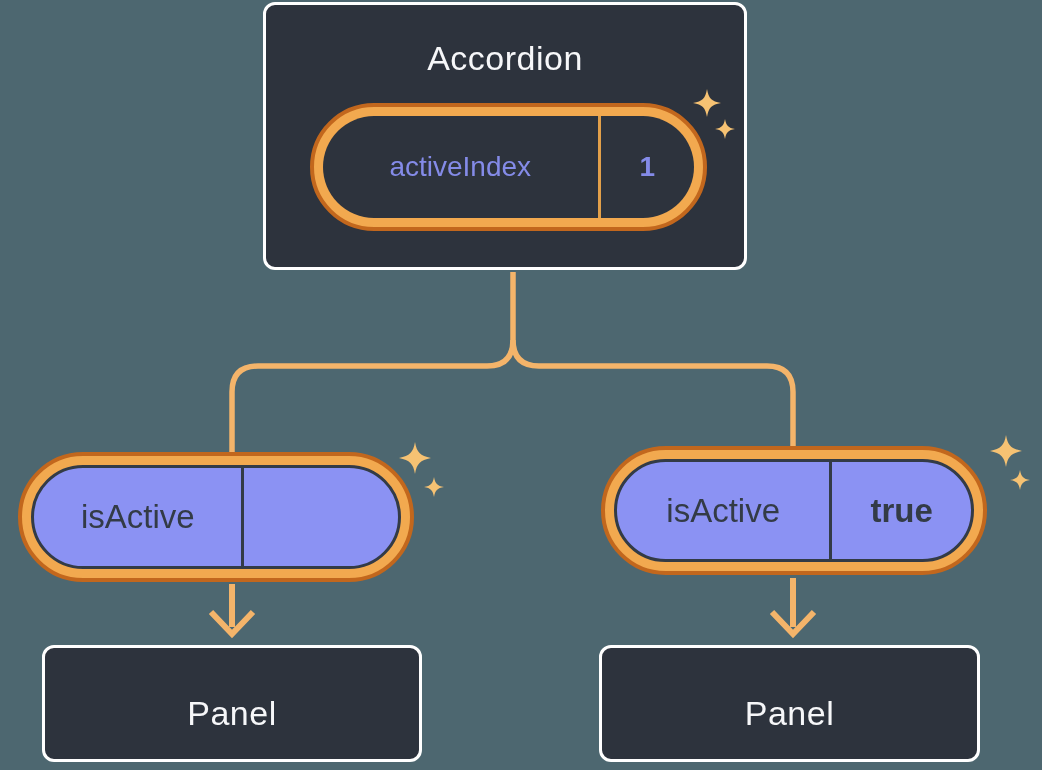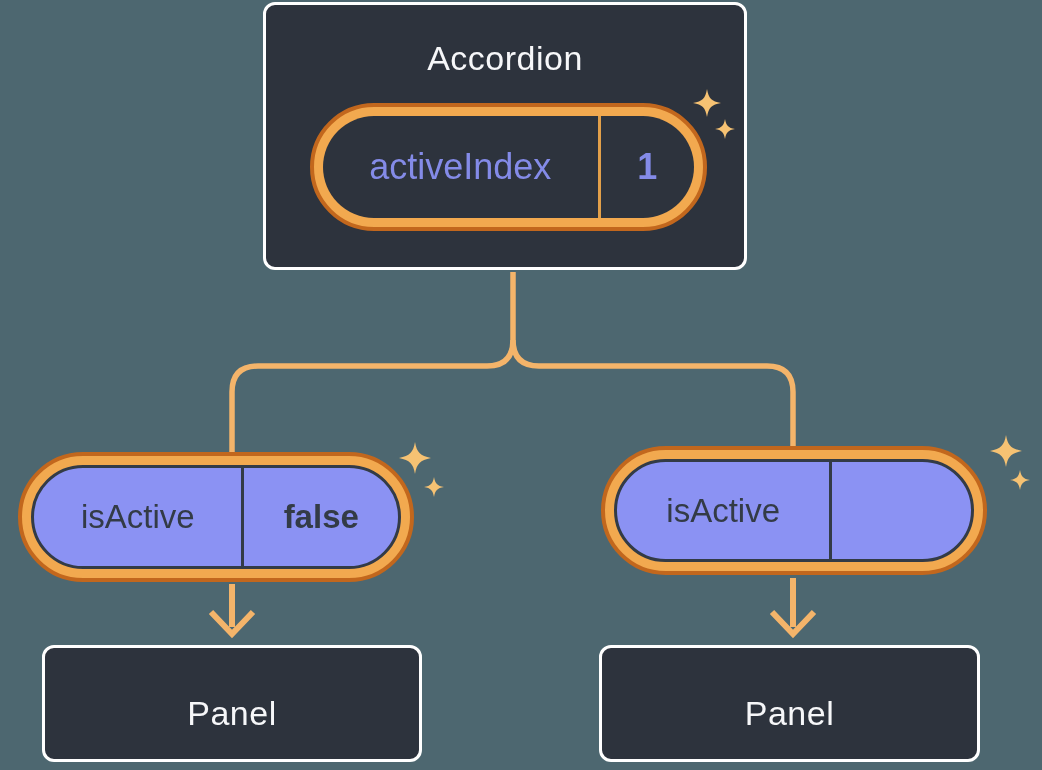--- a/index.html
+++ b/index.html
@@ -56,21 +56,21 @@
   .pill-prop-right{left:601px;top:446px;width:386px;height:129px;}
   .pill-core{
     flex:1;border-radius:999px;display:flex;align-items:stretch;
     overflow:hidden;
   }
   .pill-core.state{background:var(--node-fill);}
   .pill-core.prop{background:var(--purple);border:3px solid var(--ink);align-items:center;}
   .pill-cell{display:flex;align-items:center;justify-content:center;}
   .pill-cell.grow{flex:1;}
   .pill-divider{width:3px;align-self:stretch;}
-  .state .pill-cell{color:var(--purple-text);font-size:36px;}
+  .state .pill-cell{color:var(--purple-text);font-size:28px;}
   .state .pill-divider{background:var(--divider-orange);}
   .prop .pill-cell{color:var(--ink);font-size:33px;}
   .prop .pill-divider{background:var(--ink);}
   .val{font-weight:700;}
   .sparkles{position:absolute;z-index:4;}
 </style>
 </head>
 <body>
 
 <div class="canvas">
@@ -104,35 +104,35 @@
     <g fill="#F6C273">
       <path d="M15 1 C16.7 10.5, 19.5 13.3, 29 15 C19.5 16.7, 16.7 19.5, 15 29 C13.3 19.5, 10.5 16.7, 1 15 C10.5 13.3, 13.3 10.5, 15 1 Z"></path>
       <path d="M33 31 C34.2 37.8, 36.2 39.8, 43 41 C36.2 42.2, 34.2 44.2, 33 51 C31.8 44.2, 29.8 42.2, 23 41 C29.8 39.8, 31.8 37.8, 33 31 Z"></path>
     </g>
   </svg>
 
   <div class="pill-outer pill-prop-left">
     <div class="pill-core prop">
       <div class="pill-cell" style="width:57%">isActive</div>
       <div class="pill-divider"></div>
-      <div class="pill-cell grow val">false</div>
     </div>
   </div>
 
   <svg class="sparkles" style="left:396px;top:440px" width="50" height="58" viewBox="0 0 50 58">
     <g fill="#F6C273">
       <path d="M19 2 C20.9 12.6, 24 15.7, 35 18 C24 20.3, 20.9 23.4, 19 34 C17.1 23.4, 14 20.3, 3 18 C14 15.7, 17.1 12.6, 19 2 Z"></path>
       <path d="M38 37 C39.2 43.8, 41.2 45.8, 48 47 C41.2 48.2, 39.2 50.2, 38 57 C36.8 50.2, 34.8 48.2, 28 47 C34.8 45.8, 36.8 43.8, 38 37 Z"></path>
     </g>
   </svg>
 
   <div class="pill-outer pill-prop-right">
     <div class="pill-core prop">
       <div class="pill-cell" style="width:60%">isActive</div>
       <div class="pill-divider"></div>
+      <div class="pill-cell grow val">true</div>
     </div>
   </div>
 
   <svg class="sparkles" style="left:987px;top:433px" width="48" height="58" viewBox="0 0 48 58">
     <g fill="#F6C273">
       <path d="M19 2 C20.9 12.6, 24 15.7, 35 18 C24 20.3, 20.9 23.4, 19 34 C17.1 23.4, 14 20.3, 3 18 C14 15.7, 17.1 12.6, 19 2 Z"></path>
       <path d="M33 37 C34.2 43.8, 36.2 45.8, 43 47 C36.2 48.2, 34.2 50.2, 33 57 C31.8 50.2, 29.8 48.2, 23 47 C29.8 45.8, 31.8 43.8, 33 37 Z"></path>
     </g>
   </svg>
 

